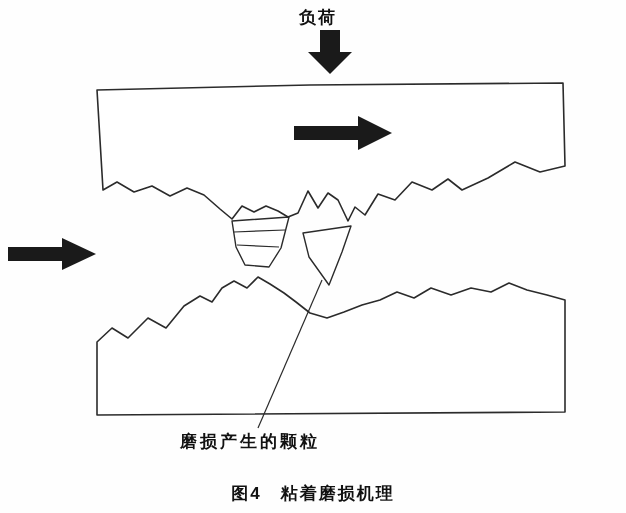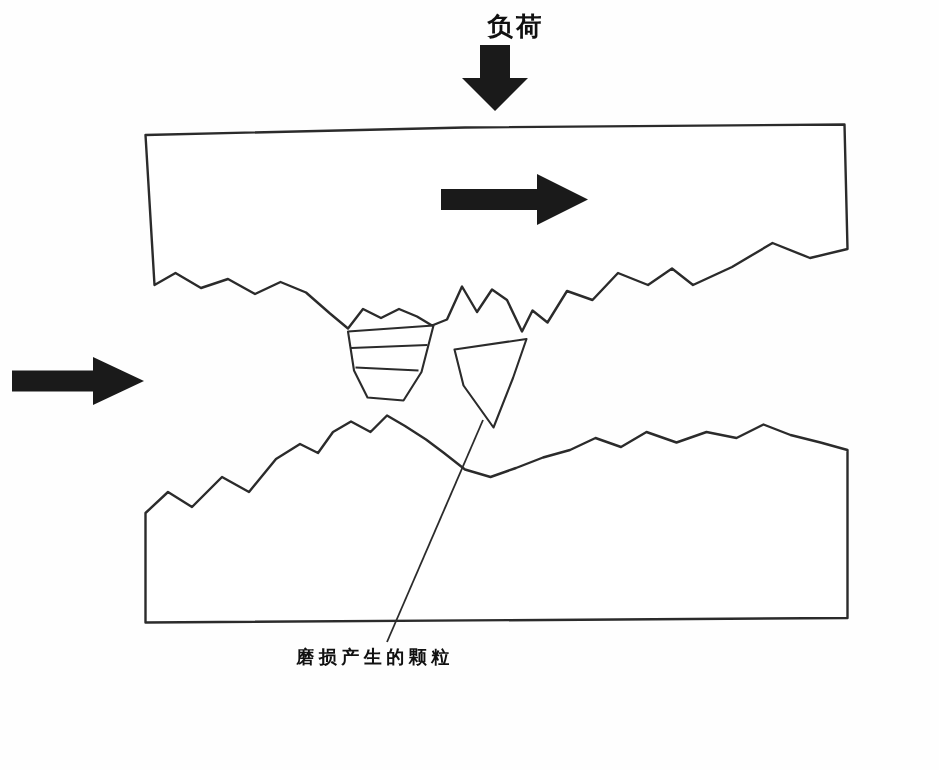--- a/index.html
+++ b/index.html
@@ -26,23 +26,23 @@
   .thinline{
     fill:none;
     stroke:#2b2b2b;
     stroke-width:1.2;
   }
   .label{
     position:absolute;
     color:#111111;
     font-weight:600;
   }
-  .label-load{left:299px;top:6px;width:64px;text-align:right;font-size:17px;letter-spacing:2px;}
+  .label-load{left:299px;top:6px;width:64px;text-align:left;font-size:17px;letter-spacing:2px;}
   .label-liquid{left:20px;top:210px;width:60px;font-size:17px;letter-spacing:2px;}
-  .label-particle{left:160px;top:430px;width:180px;text-align:center;font-size:12px;letter-spacing:3px;font-weight:600;}
+  .label-particle{left:160px;top:430px;width:180px;text-align:center;font-size:17px;letter-spacing:3px;font-weight:600;}
   .label-caption{left:180px;top:482px;width:266px;text-align:center;font-size:17px;letter-spacing:2px;font-weight:700;white-space:pre;}
 </style>
 </head>
 <body>
 
 <div class="stage">
 
   <svg width="626" height="513" viewBox="0 0 626 513">
 
     <path class="block" d="M97,342 L112,328 L128,338 L148,318 L166,328 L184,306 L200,296 L212,302 L222,288 L234,281
@@ -69,14 +69,15 @@
     <polygon points="294,126 358,126 358,116 392,133 358,150 358,140 294,140" fill="#1a1a1a"></polygon>
 
     <polygon points="8,247 62,247 62,238 96,254 62,270 62,261 8,261" fill="#1a1a1a"></polygon>
   </svg>
 
   <div class="label label-load">负荷</div>
 
 
   <div class="label label-particle">磨损产生的颗粒</div>
 
+  <div class="label label-caption">图4　粘着磨损机理</div>
 
 </div>
 
 </body></html>

